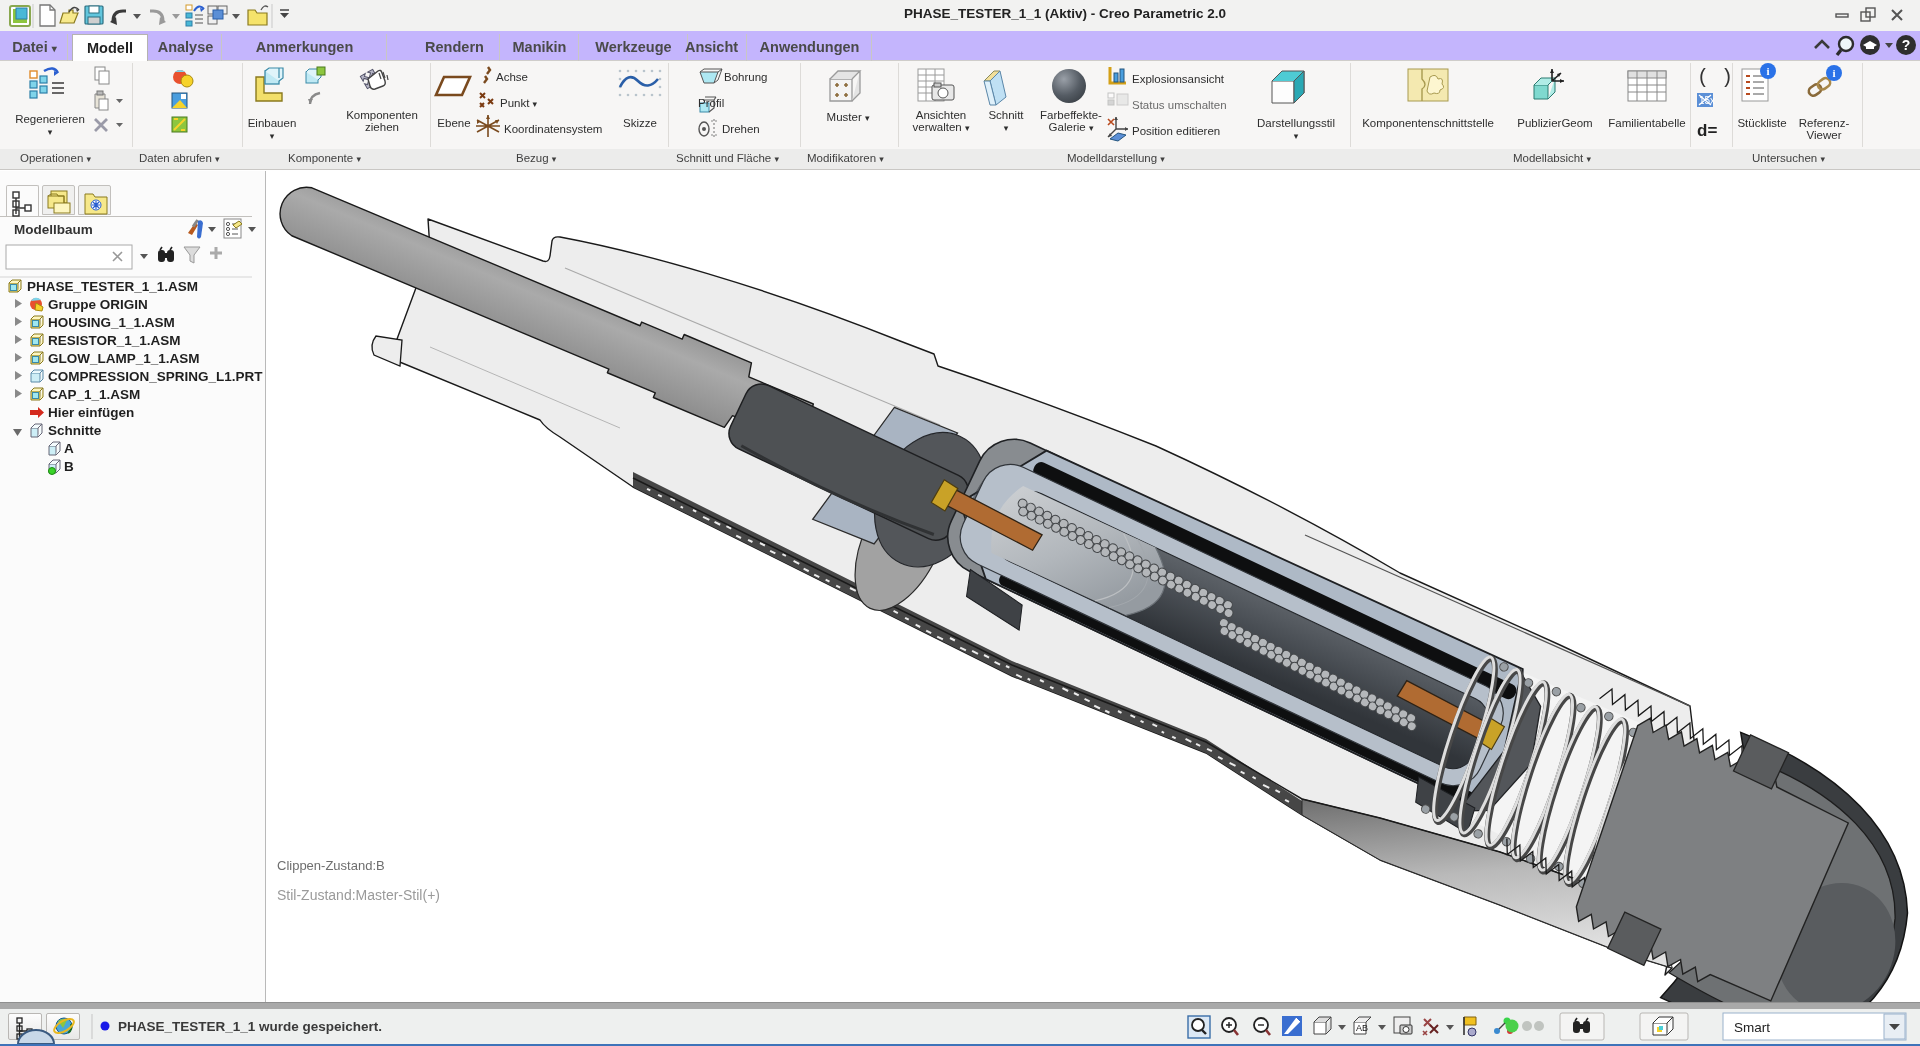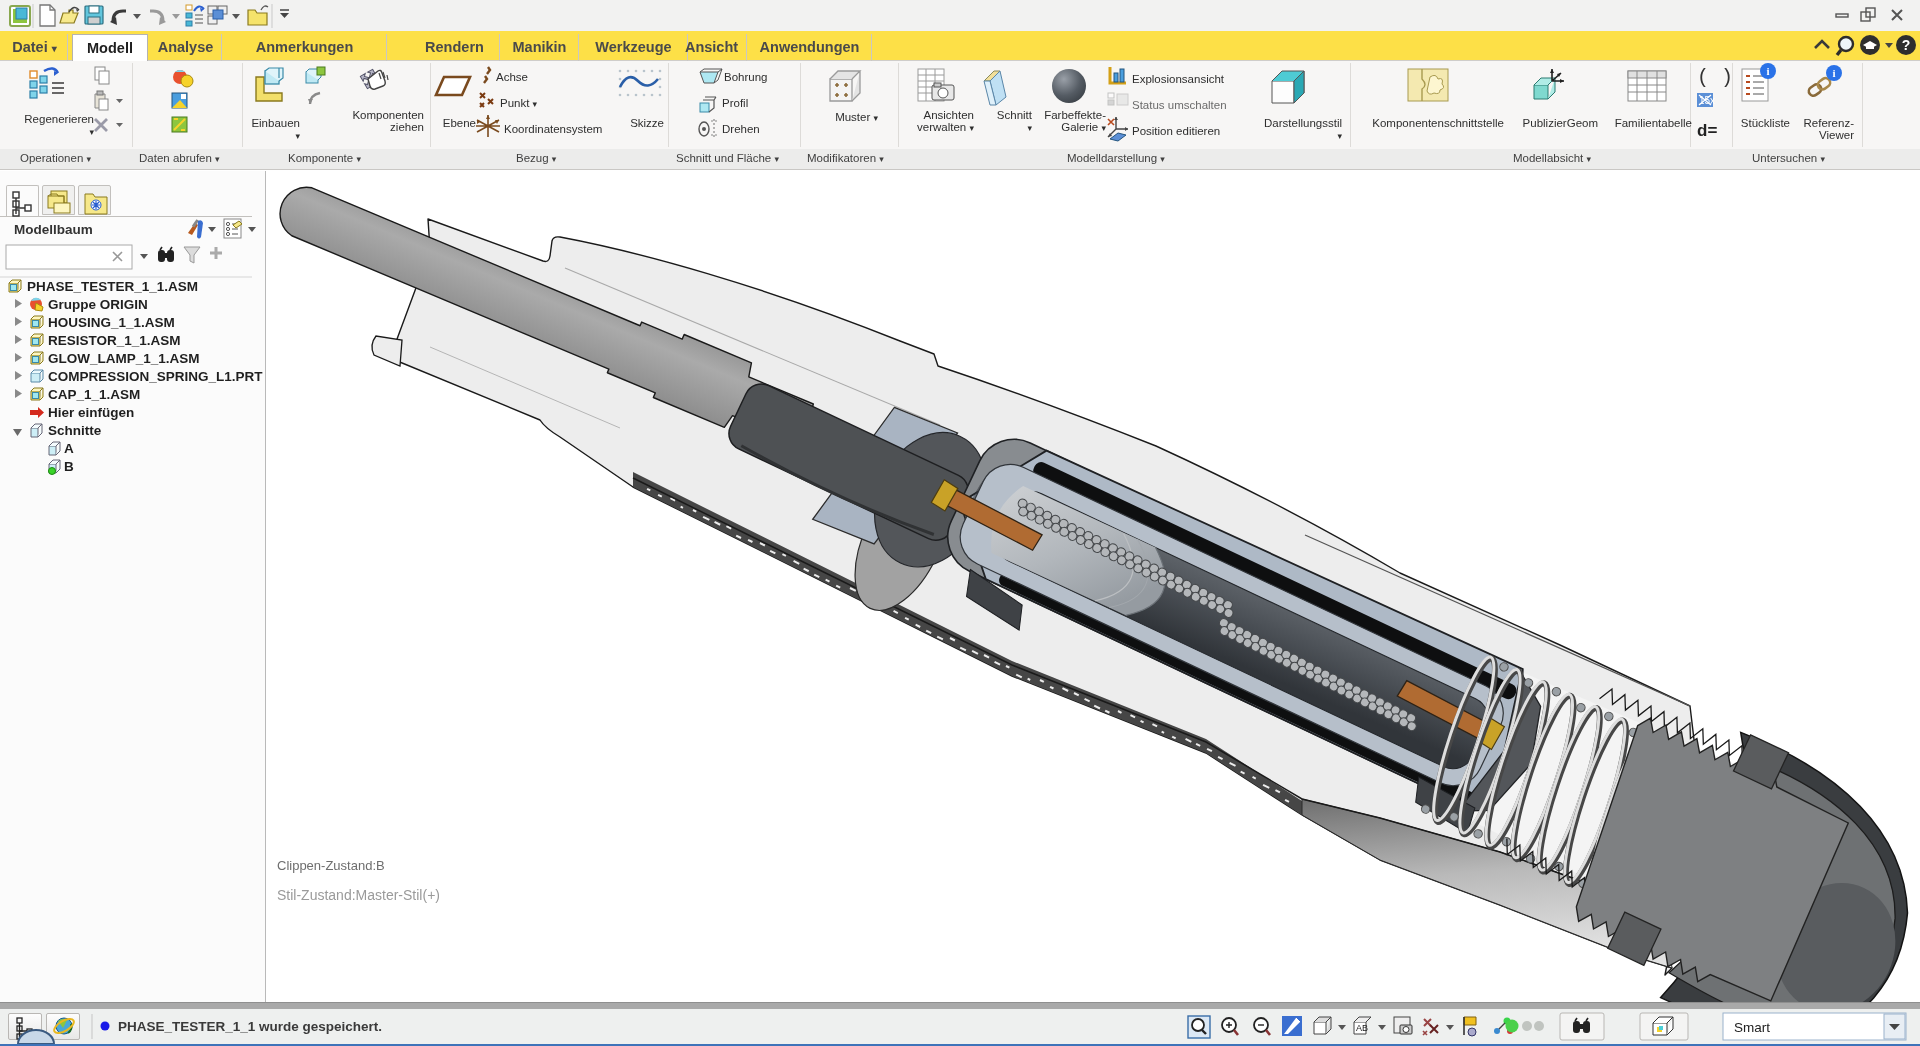--- a/index.html
+++ b/index.html
@@ -1,41 +1,42 @@
 <!DOCTYPE html>
 <html><head><meta charset="utf-8"><style>
 *{margin:0;padding:0;box-sizing:border-box}
 html,body{width:1920px;height:1046px;overflow:hidden;background:#fff;
  font-family:"Liberation Sans",sans-serif;-webkit-font-smoothing:antialiased}
 .abs{position:absolute}
 #titlebar{left:0;top:0;width:1920px;height:31px;background:#f2f2f1}
 #title{left:210px;top:6px;width:1710px;text-align:center;font-size:13.5px;font-weight:bold;color:#222}
-#tabrow{left:0;top:31px;width:1920px;height:30px;background:#fde047;border-bottom:1px solid #cfcdca}
+#tabrow{left:0;top:31px;width:1920px;height:30px;background:#c4b5fd;border-bottom:1px solid #cfcdca}
 .tab{position:absolute;top:3px;height:27px;line-height:27px;text-align:center;
  font-size:14.5px;font-weight:bold;color:#4a4a4a;padding:0 6px}
 .tab.active{background:#fff;border:1px solid #b5b3b0;border-bottom:none;color:#1f1f1f;z-index:3}
 #ribbon{left:0;top:61px;width:1920px;height:88px;background:#f7f6f5}
 #grouprow{left:0;top:149px;width:1920px;height:21px;background:#ececeb;border-bottom:1px solid #c9c7c4}
 .glabel{position:absolute;top:3px;font-size:11.5px;color:#3f3f3f;white-space:nowrap}
 .gsep{position:absolute;top:63px;height:105px;width:1px;background:#dddbd8}
-.rlab{position:absolute;font-size:11.5px;color:#2e2e2e;text-align:right;white-space:nowrap}
+.rlab{position:absolute;font-size:11.5px;color:#2e2e2e;text-align:center;white-space:nowrap}
 .dk{color:#6b6b6b}
 #lpanel{left:0;top:171px;width:266px;height:831px;background:#fbfbfb;border-right:1px solid #b9b9b9}
 .ptab{position:absolute;top:14px;width:33px;height:30px;background:#f0f0ef;border:1px solid #c2c0bd;border-radius:2px 2px 0 0}
 .ptab.on{background:#fbfbfb;height:32px;border-bottom:none}
 #ptbar{position:absolute;left:0;top:45px;width:252px;height:1px;background:#c2c0bd}
 #viewport{left:267px;top:171px;width:1841px;height:831px;background:#ffffff}
 #vsep{left:0;top:1002px;width:1920px;height:7px;background:#a9a9a9;border-top:1px solid #8f8f8f}
 #statusbar{left:0;top:1009px;width:1920px;height:35px;background:#eef0ef}
 #bluebar{left:0;top:1044px;width:1920px;height:2px;background:#3e73b9}
 .sbtn{position:absolute;top:4px;width:34px;height:27px;border:1px solid #b9b7b4;border-radius:2px;
  background:linear-gradient(#fdfdfd,#e8e8e7)}
 svg{position:absolute;overflow:visible}
 </style></head><body>
 <div class="abs" id="titlebar">
+ <div class="abs" id="title">PHASE_TESTER_1_1 (Aktiv) - Creo Parametric 2.0</div>
  <svg style="left:0;top:0" width="300" height="31" viewBox="0 0 300 31">
   <g transform="translate(10,6)">
         <rect width="20" height="20" rx="2" fill="#fff" stroke="#8aa84f" stroke-width="2"></rect>
         <rect x="3" y="3" width="14" height="14" fill="#8dc63f"></rect>
         <rect x="6" y="2" width="11" height="11" fill="#49b8d6" stroke="#2c7fa8" stroke-width="1"></rect>
       </g>
   <line x1="33" y1="4" x2="33" y2="28" stroke="#c9c9c9"></line>
   <g transform="translate(38,5)">
         <path d="M2,0 L12,0 17,5 17,21 2,21 Z" fill="#fff" stroke="#777" stroke-width="1.3"></path>
         <path d="M12,0 L12,5 17,5" fill="none" stroke="#777" stroke-width="1.3"></path>
@@ -385,21 +386,21 @@
  </svg>
  <div class="rlab" style="left:6px;top:52px;width:88px">Regenerieren<br><span style="font-size:9px">▾</span></div>
  <div class="rlab" style="left:244px;top:56px;width:56px">Einbauen<br><span style="font-size:9px">▾</span></div>
  <div class="rlab" style="left:340px;top:48px;width:84px">Komponenten<br>ziehen</div>
  <div class="rlab" style="left:432px;top:56px;width:44px">Ebene</div>
  <div class="rlab" style="left:496px;top:10px;text-align:left">Achse</div>
  <div class="rlab" style="left:500px;top:36px;text-align:left">Punkt <span style="font-size:9px">▾</span></div>
  <div class="rlab" style="left:504px;top:62px;text-align:left">Koordinatensystem</div>
  <div class="rlab" style="left:616px;top:56px;width:48px">Skizze</div>
  <div class="rlab" style="left:724px;top:10px;text-align:left">Bohrung</div>
- <div class="rlab" style="left:722px;top:36px;text-align:left">Profil</div>
+ <div class="rlab" style="left:698px;top:36px;text-align:left">Profil</div>
  <div class="rlab" style="left:722px;top:62px;text-align:left">Drehen</div>
  <div class="rlab" style="left:818px;top:50px;width:60px">Muster <span style="font-size:9px">▾</span></div>
  <div class="rlab" style="left:908px;top:48px;width:66px">Ansichten<br>verwalten <span style="font-size:9px">▾</span></div>
  <div class="rlab" style="left:980px;top:48px;width:52px">Schnitt<br><span style="font-size:9px">▾</span></div>
  <div class="rlab" style="left:1036px;top:48px;width:70px">Farbeffekte-<br>Galerie <span style="font-size:9px">▾</span></div>
  <div class="rlab" style="left:1132px;top:12px;text-align:left">Explosionsansicht</div>
  <div class="rlab dk" style="left:1132px;top:38px;text-align:left">Status umschalten</div>
  <div class="rlab" style="left:1132px;top:64px;text-align:center">Position editieren</div>
  <div class="rlab" style="left:1250px;top:56px;width:92px">Darstellungsstil<br><span style="font-size:9px">▾</span></div>
  <div class="rlab" style="left:1352px;top:56px;width:152px">Komponentenschnittstelle</div>

